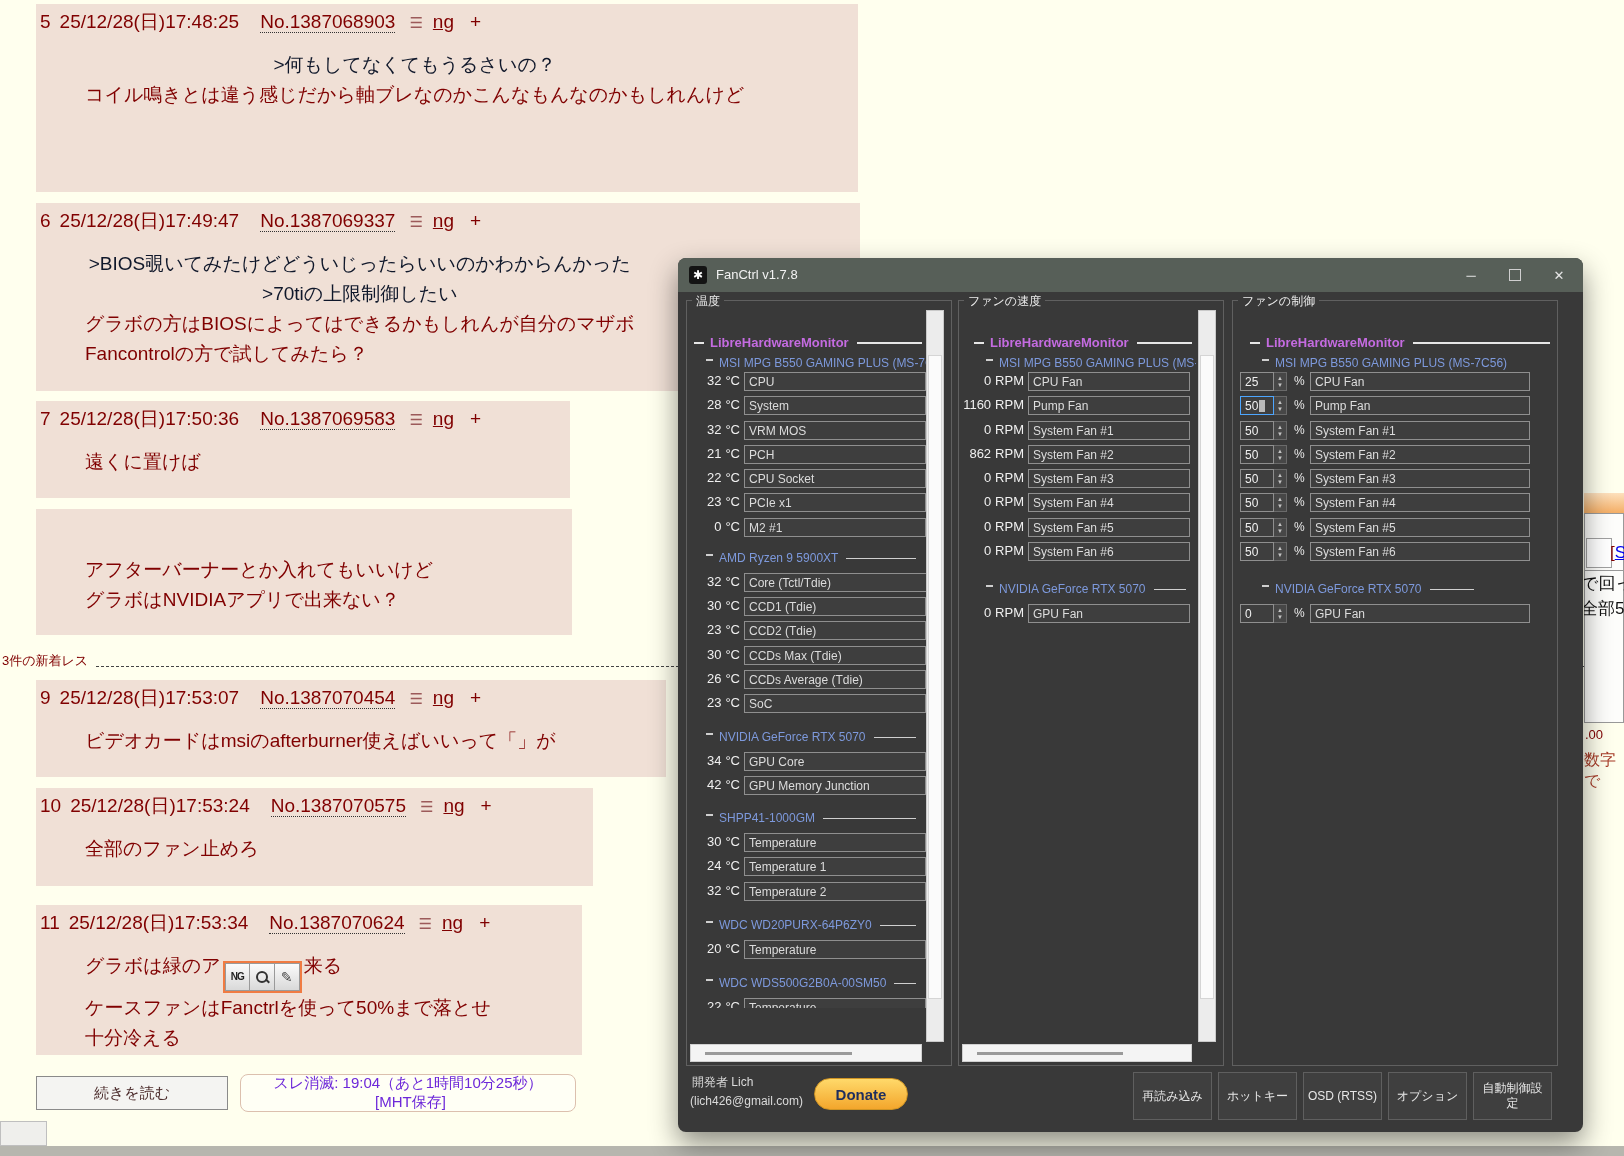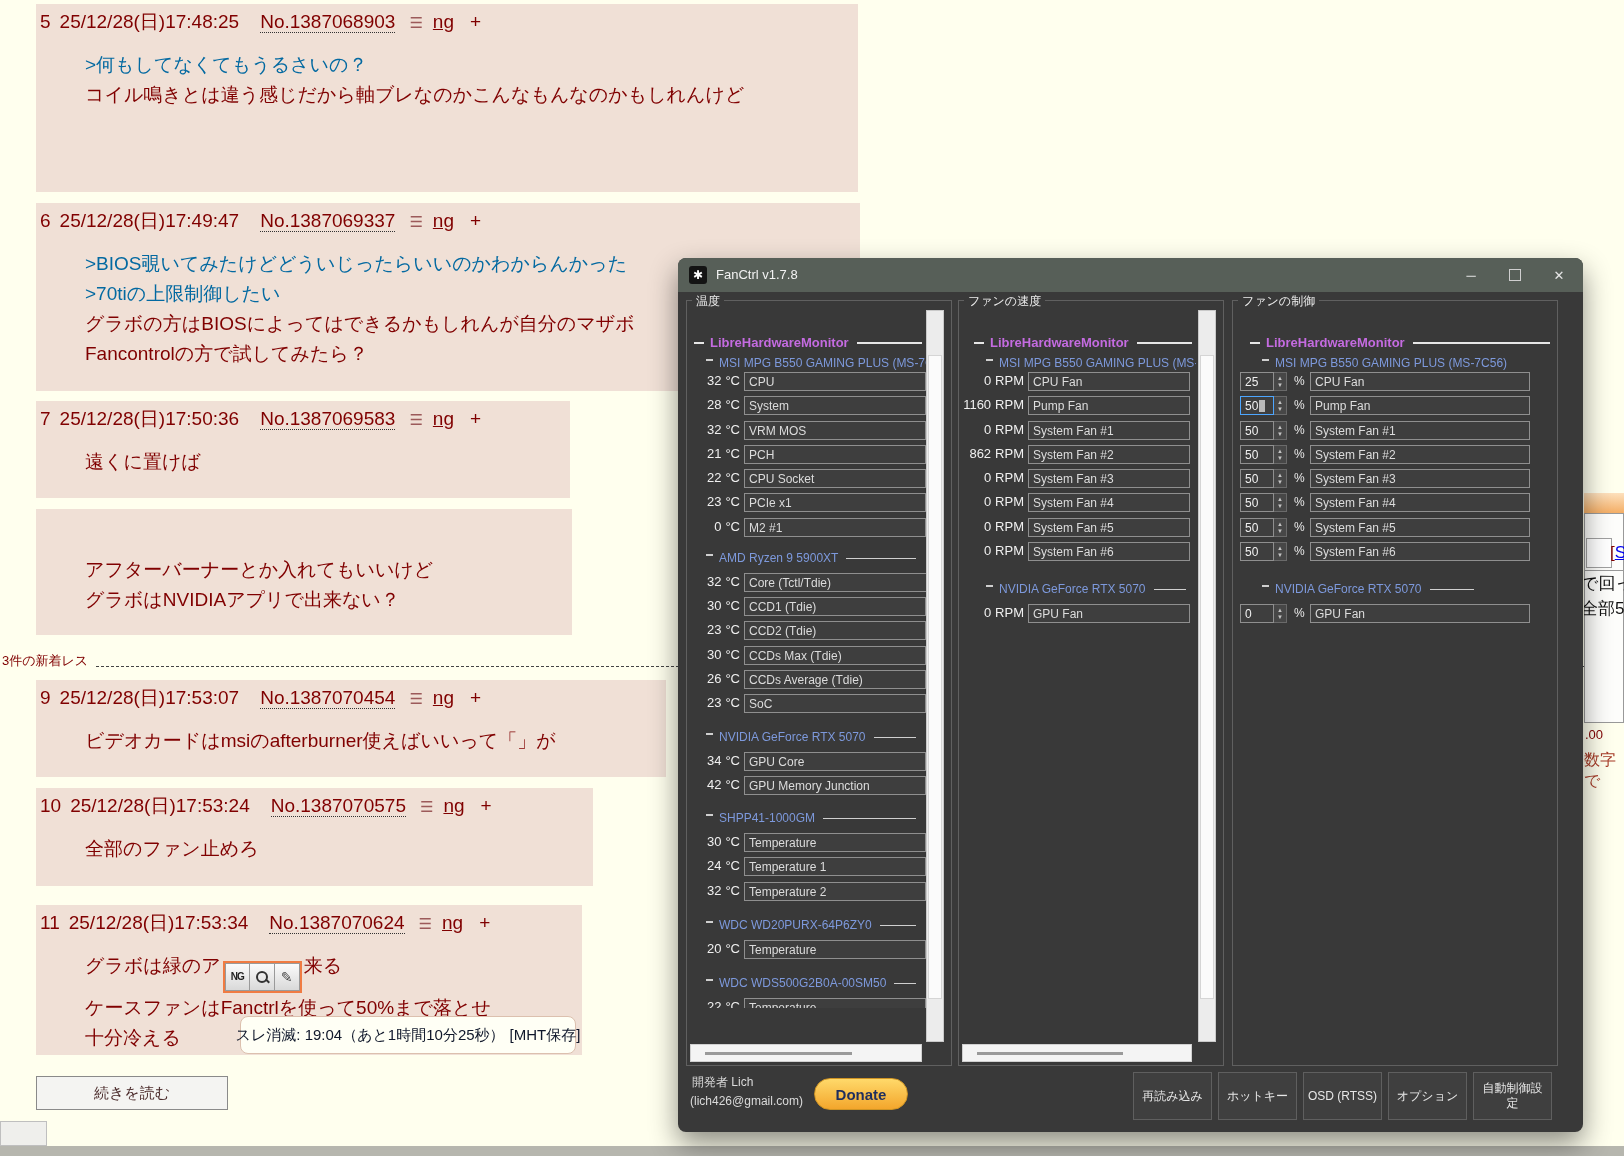--- a/index.html
+++ b/index.html
@@ -8,38 +8,38 @@
   
   .post{position:absolute;background:#f0e0d6;overflow:hidden;}
   .phead{position:absolute;left:4px;top:5px;color:#800000;font-size:19px;white-space:nowrap;}
   .pnum{margin-right:9px;}
   .pdate{margin-right:7px;}
   .pno{border-bottom:1px dotted #333;cursor:pointer;margin-left:14px;}
   .picon{color:#9c5a5a;font-size:15px;margin:0 10px 0 14px;cursor:pointer;}
   .png{text-decoration:underline;margin-right:16px;cursor:pointer;}
   .pplus{cursor:pointer;}
   .pbody{position:absolute;left:49px;top:46px;font-size:19px;line-height:30px;color:#800000;white-space:nowrap;}
-  .pbody .q{color:#0369a1;}
+  .pbody .q{color:#0f172a;text-align:center;}
   
   .tools{display:inline-flex;vertical-align:-8px;border:2px solid #f07b42;background:#fff;margin:0 2px;}
   .tbtn{width:25px;height:28px;display:flex;align-items:center;justify-content:center;
         background:linear-gradient(#fbfbfb,#d9d9d9);border:1px solid #9a9a9a;cursor:pointer;box-sizing:border-box;}
   .tbtn+.tbtn{border-left:none;}
   .ngb{font-size:10px;font-weight:bold;color:#222;letter-spacing:-1px;}
   .mag{position:relative;width:12px;height:12px;}
   .mag i{position:absolute;left:0;top:0;width:8px;height:8px;border:2px solid #333;border-radius:50%;}
   .mag b{position:absolute;left:9px;top:9px;width:5px;height:2px;background:#333;transform:rotate(45deg);}
   .pen{font-size:14px;color:#444;font-style:normal;}
   .sep-label{position:absolute;left:2px;top:652px;font-size:13px;color:#800000;}
   .sep-line{position:absolute;left:96px;right:0;top:666px;border-top:1px dashed #444;}
   .readmore{position:absolute;left:36px;top:1076px;width:190px;height:32px;background:#f4f4f2;
             border:1px solid #8a8a8a;color:#4a2a2a;font-size:15px;display:flex;align-items:center;justify-content:center;cursor:pointer;}
-  .expire{position:absolute;left:240px;top:1016px;width:334px;height:36px;background:#fffff5;
-          border:1px solid #dcc0ae;border-radius:8px;color:#0f172a;font-size:15px;
-          display:flex;align-items:center;justify-content:center;white-space:nowrap;}
+  .expire{position:absolute;left:240px;top:1074px;width:334px;height:36px;background:#fffff5;
+          border:1px solid #dcc0ae;border-radius:8px;color:#6d28d9;font-size:15px;
+          display:flex;align-items:center;justify-content:center;white-space:nowrap;flex-direction:column;}
   .expire .mht{margin-left:5px;cursor:pointer;}
   .bstrip{position:absolute;left:0;top:1146px;width:1624px;height:10px;background:#b6b6ae;}
   .cornerbox{position:absolute;left:0;top:1121px;width:47px;height:25px;background:#efefec;border:1px solid #bfbfbf;box-sizing:border-box;}
   
   .sf-orange{position:absolute;left:1584px;top:493px;width:40px;height:20px;
              background:linear-gradient(#fde0bd,#f4ae66);}
   .sf-panel{position:absolute;left:1584px;top:513px;width:40px;height:210px;background:#fdfdfb;border:1px solid #999;box-sizing:border-box;}
   .sf-input{position:absolute;left:1586px;top:538px;width:24px;height:28px;background:#fff;border:1px solid #a0a0a0;}
   .sf-sub{position:absolute;left:1610px;top:543px;font-size:17px;white-space:nowrap;}
   .sf-sub .br{color:#800000;}

